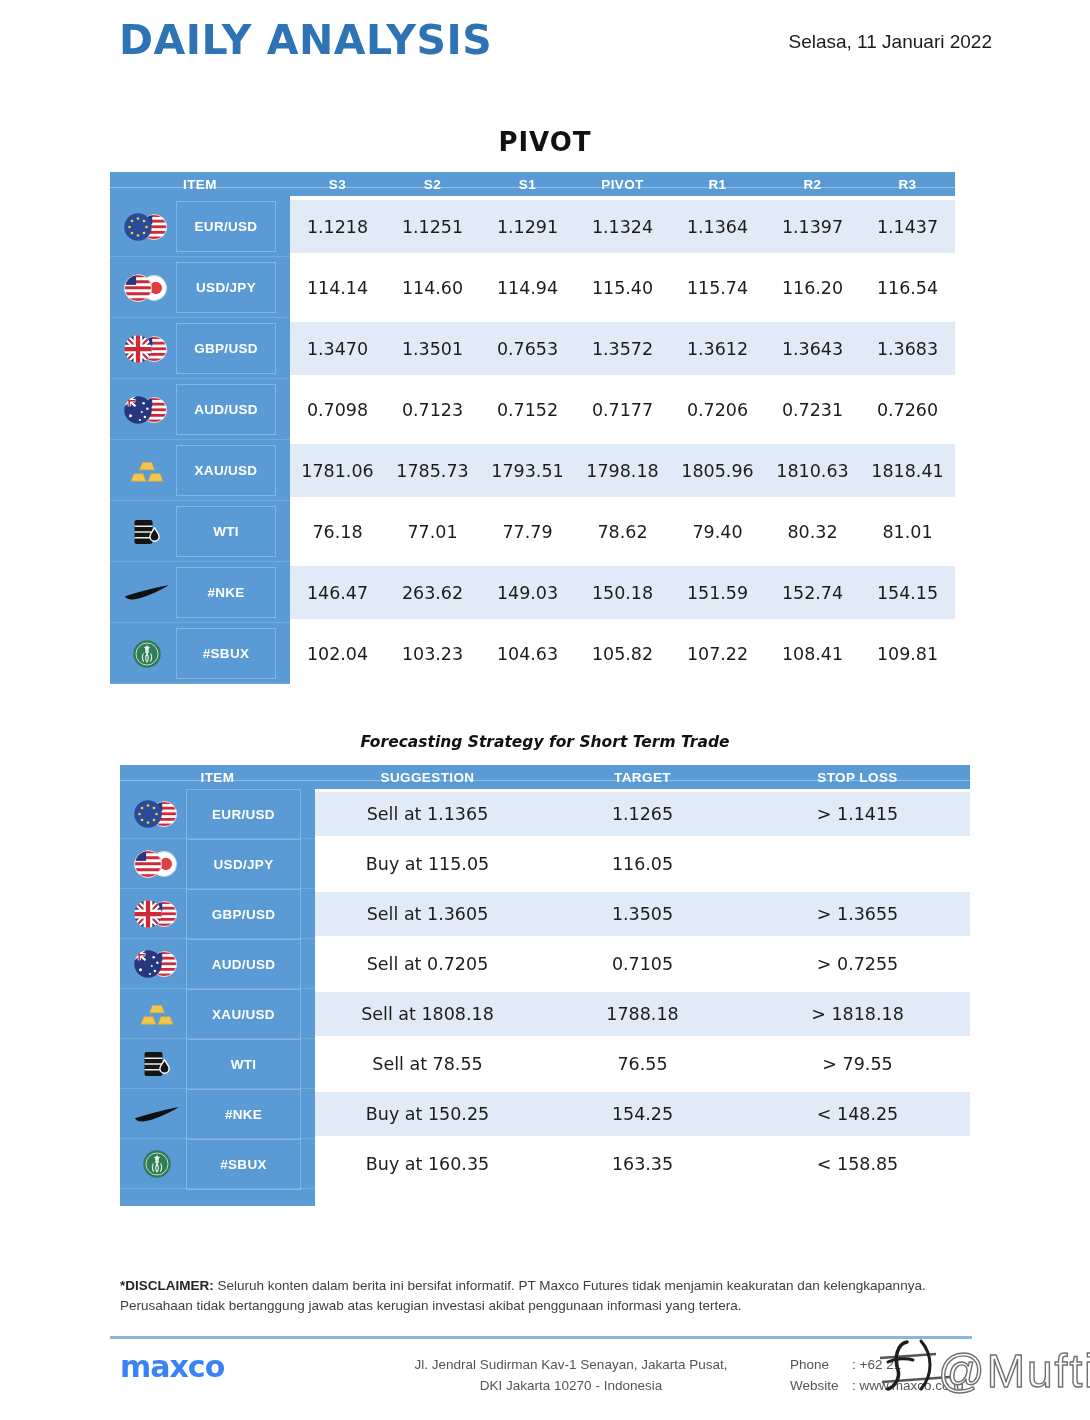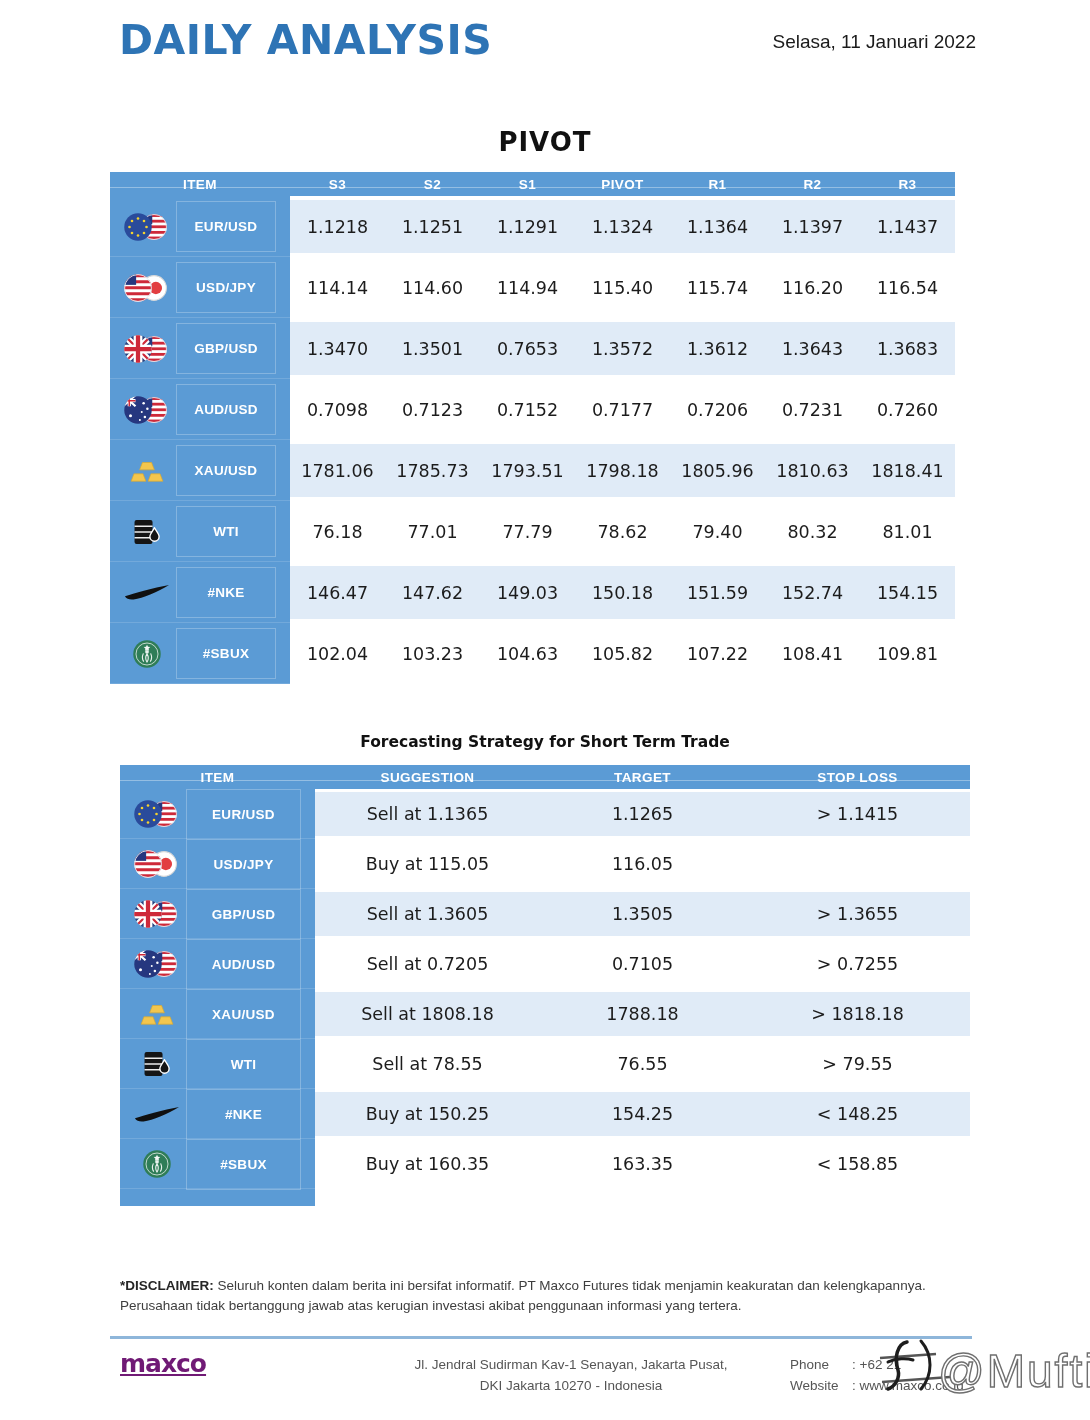--- a/index.html
+++ b/index.html
@@ -2,27 +2,27 @@
 <html><head>
 <meta charset="utf-8">
 <style>
   html,body{margin:0;padding:0;background:#ffffff;}
   .page{position:relative;width:1090px;height:1420px;background:#fff;overflow:hidden;
         font-family:"Liberation Sans",sans-serif;color:#1c1c1c;}
 
   
   .h1{position:absolute;left:119px;top:16px;margin:0;font-family:"DejaVu Sans",sans-serif;
       font-weight:bold;font-size:41px;color:#2E74B5;letter-spacing:0.5px;}
-  .date{position:absolute;top:31px;right:114px;font-size:19px;color:#1b1b1b;font-weight:500;margin-left:12px;}
+  .date{position:absolute;top:31px;right:98px;font-size:19px;color:#1b1b1b;font-weight:500;margin-left:12px;}
 
   
   .pivot-title{position:absolute;left:0;top:127px;width:1090px;text-align:center;
       font-family:"DejaVu Sans",sans-serif;font-weight:bold;font-size:26px;color:#111;letter-spacing:1px;}
   .strat-title{position:absolute;left:0;top:733px;width:1090px;text-align:center;
-      font-family:"DejaVu Sans",sans-serif;font-weight:bold;font-size:15.5px;color:#111;}
+      font-family:"DejaVu Sans",sans-serif;font-weight:bold;font-size:15.5px;color:#111;font-style:italic;}
 
   
   .thead{display:flex;background:#5B9BD5;height:24px;align-items:center;position:relative;}
   .thead::after{content:"";position:absolute;left:0;right:0;bottom:8px;height:1px;background:rgba(255,255,255,.35);}
   .hc{color:#fff;font-weight:bold;font-size:13.5px;text-align:center;letter-spacing:.4px;position:relative;}
   .hc.sep::before{content:"";position:absolute;left:0;top:10px;bottom:10px;width:1px;background:rgba(255,255,255,.45);}
   .itemcell{background:#5B9BD5;display:flex;align-items:center;box-sizing:border-box;
             padding-left:13px;box-shadow:inset 0 -1px 0 rgba(255,255,255,.14);}
   .ilabel{color:#fff;font-weight:bold;font-size:13.5px;letter-spacing:.3px;flex:1;text-align:center;
           margin:0 14px 0 6px;padding:17px 2px;border:1px solid rgba(255,255,255,.25);}
@@ -60,22 +60,22 @@
   .solo{width:47px;height:34px;flex:0 0 47px;display:flex;align-items:center;justify-content:center;}
   .solo svg{width:34px;height:30px;}
   .solo svg.wide{width:46px;height:17px;}
 
   
   .disc{position:absolute;left:120px;top:1276px;width:858px;font-size:13.5px;line-height:1.5;
         color:#3e3e3e;font-weight:500;margin:0;}
   .disc b{color:#262626;font-weight:bold;}
   .divider{position:absolute;left:110px;top:1336px;width:862px;height:3px;background:#8EB6DA;}
   .footer{position:absolute;left:120px;top:1350px;width:855px;display:flex;}
-  .logo{width:232px;font-family:"DejaVu Sans",sans-serif;font-weight:bold;font-size:25px;
-        color:#701a75;letter-spacing:-1px;line-height:1.1;text-decoration:underline;}
+  .logo{width:232px;font-family:"DejaVu Sans",sans-serif;font-weight:bold;font-size:30px;
+        color:#3b82f6;letter-spacing:-1px;line-height:1.1;}
   .addr{width:438px;font-size:13.5px;color:#555;line-height:1.55;padding-top:5px;font-weight:500;text-align:center;}
   .contact{flex:1;font-size:13.5px;color:#555;line-height:1.55;padding-top:5px;font-weight:500;}
   .crow{display:flex;}
   .clabel{width:62px;display:inline-block;}
   .wm{position:absolute;left:880px;top:1330px;width:215px;height:80px;overflow:visible;pointer-events:none;}
   .defs{position:absolute;width:0;height:0;}
 </style>
 </head>
 <body>
 
@@ -311,21 +311,21 @@
     <div class="row alt">
       <div class="itemcell">
         <span class="solo">
             <svg class="wide">
               <use href="#nike"></use>
             </svg>
           </span>
         <span class="ilabel">#NKE</span>
       </div>
       <div class="vcell">146.47</div>
-      <div class="vcell">147.62</div>
+      <div class="vcell">263.62</div>
       <div class="vcell">149.03</div>
       <div class="vcell">150.18</div>
       <div class="vcell">151.59</div>
       <div class="vcell">152.74</div>
       <div class="vcell">154.15</div>
     </div>
 
     <div class="row">
       <div class="itemcell">
         <span class="solo">

